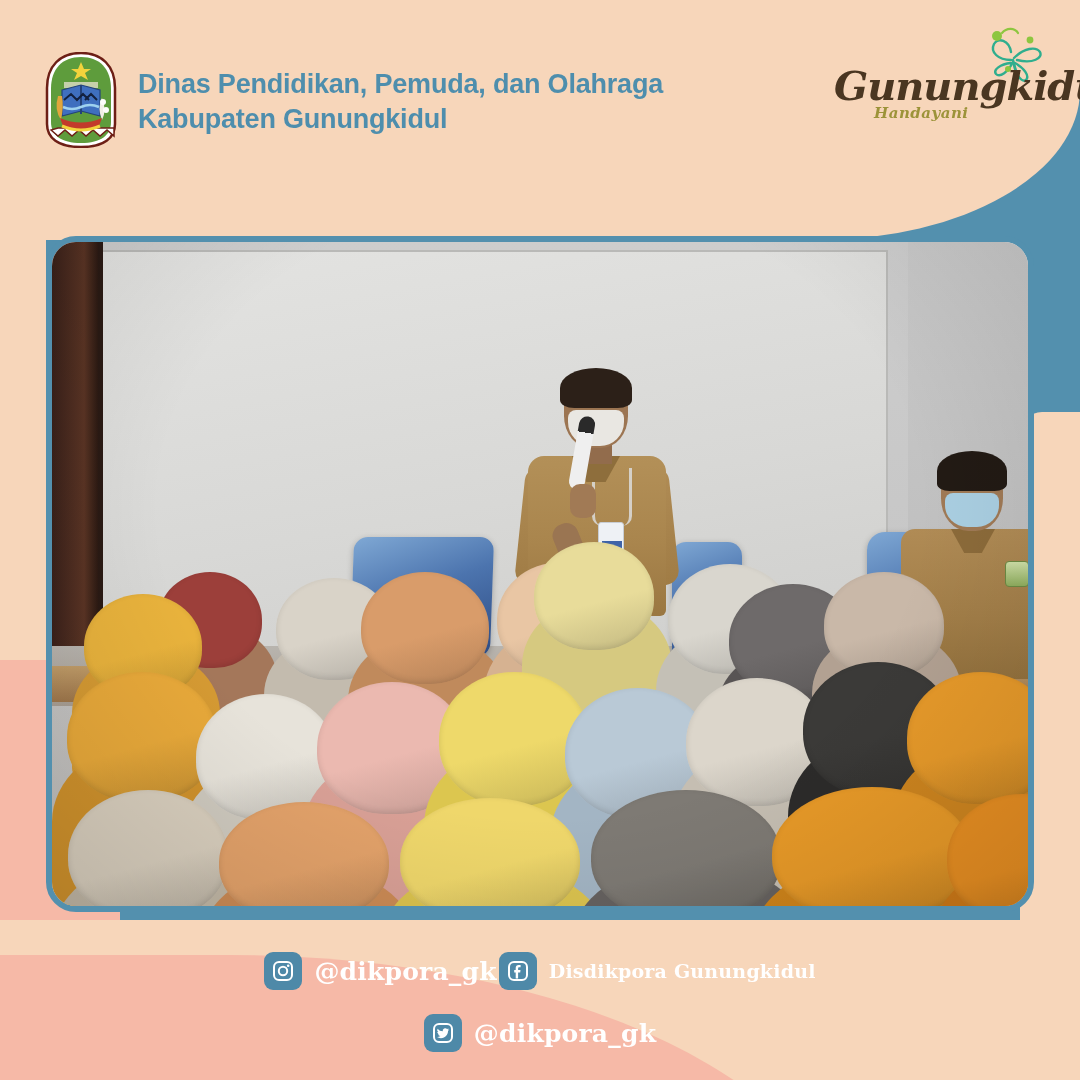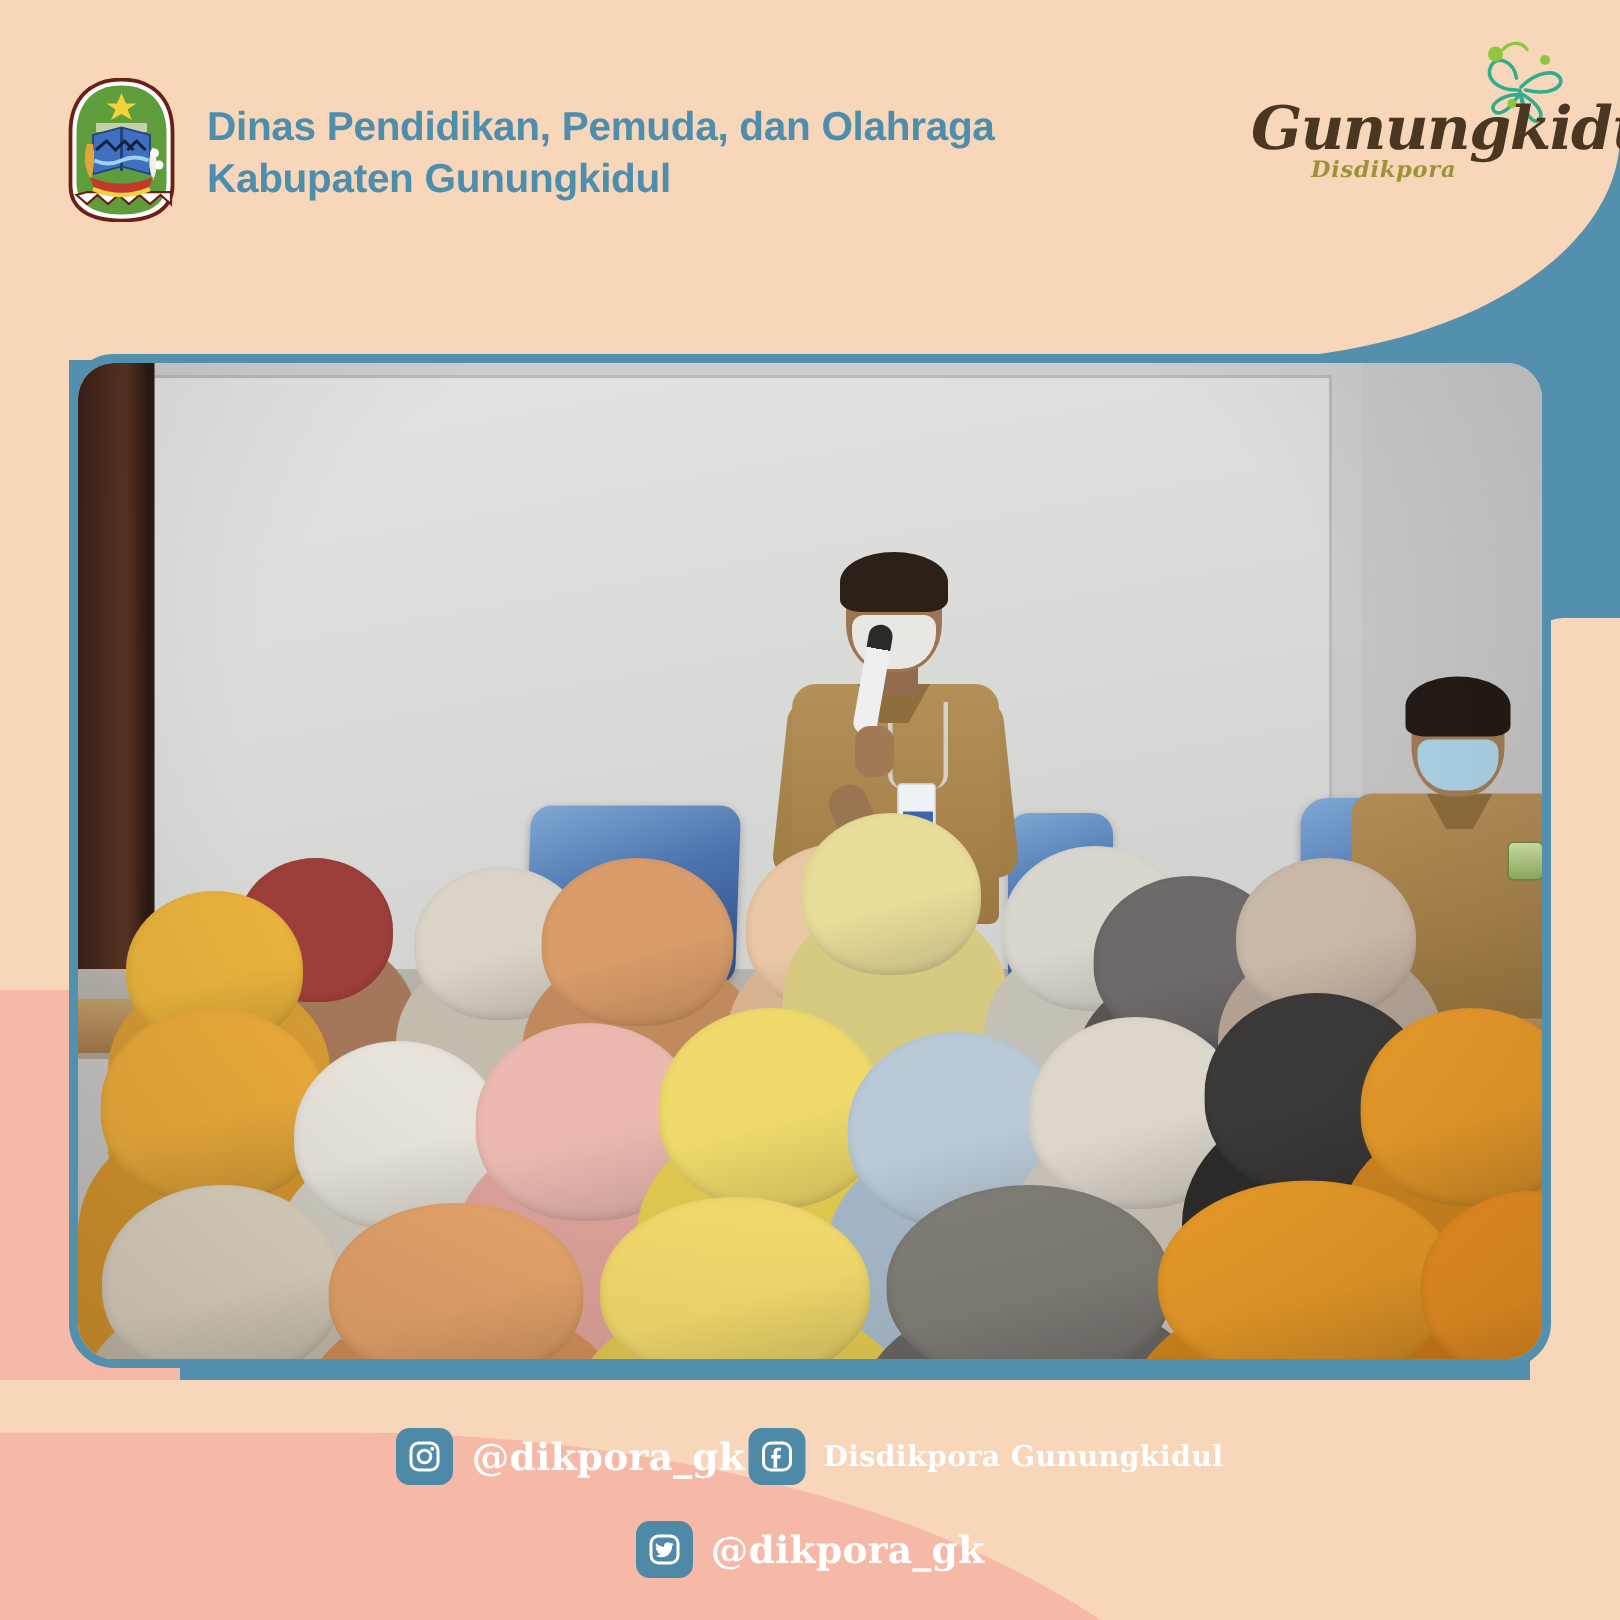--- a/index.html
+++ b/index.html
@@ -289,21 +289,21 @@
           <circle cx="19" cy="10" r="5"></circle>
             <circle cx="52" cy="14" r="3.4"></circle>
             <circle cx="30" cy="43" r="3"></circle>
         </g>
         <g fill="none" stroke="#8DC63F" stroke-width="2.2" stroke-linecap="round">
           <path d="M24 7 C29 1 37 2 40 7"></path>
         </g>
       </svg>
     </div>
     <div class="brand-word">Gunungkidul</div>
-    <div class="brand-sub">Disdikpora</div>
+    <div class="brand-sub">Handayani</div>
   </div>
 
   <div class="photo-card">
     <div class="photo">
       <div class="wall"></div>
       <div class="right-wall"></div>
       <div class="screen"></div>
       <div class="screen-frame-l"></div>
       <div class="doorframe"></div>
       <div class="doorframe-edge"></div>

